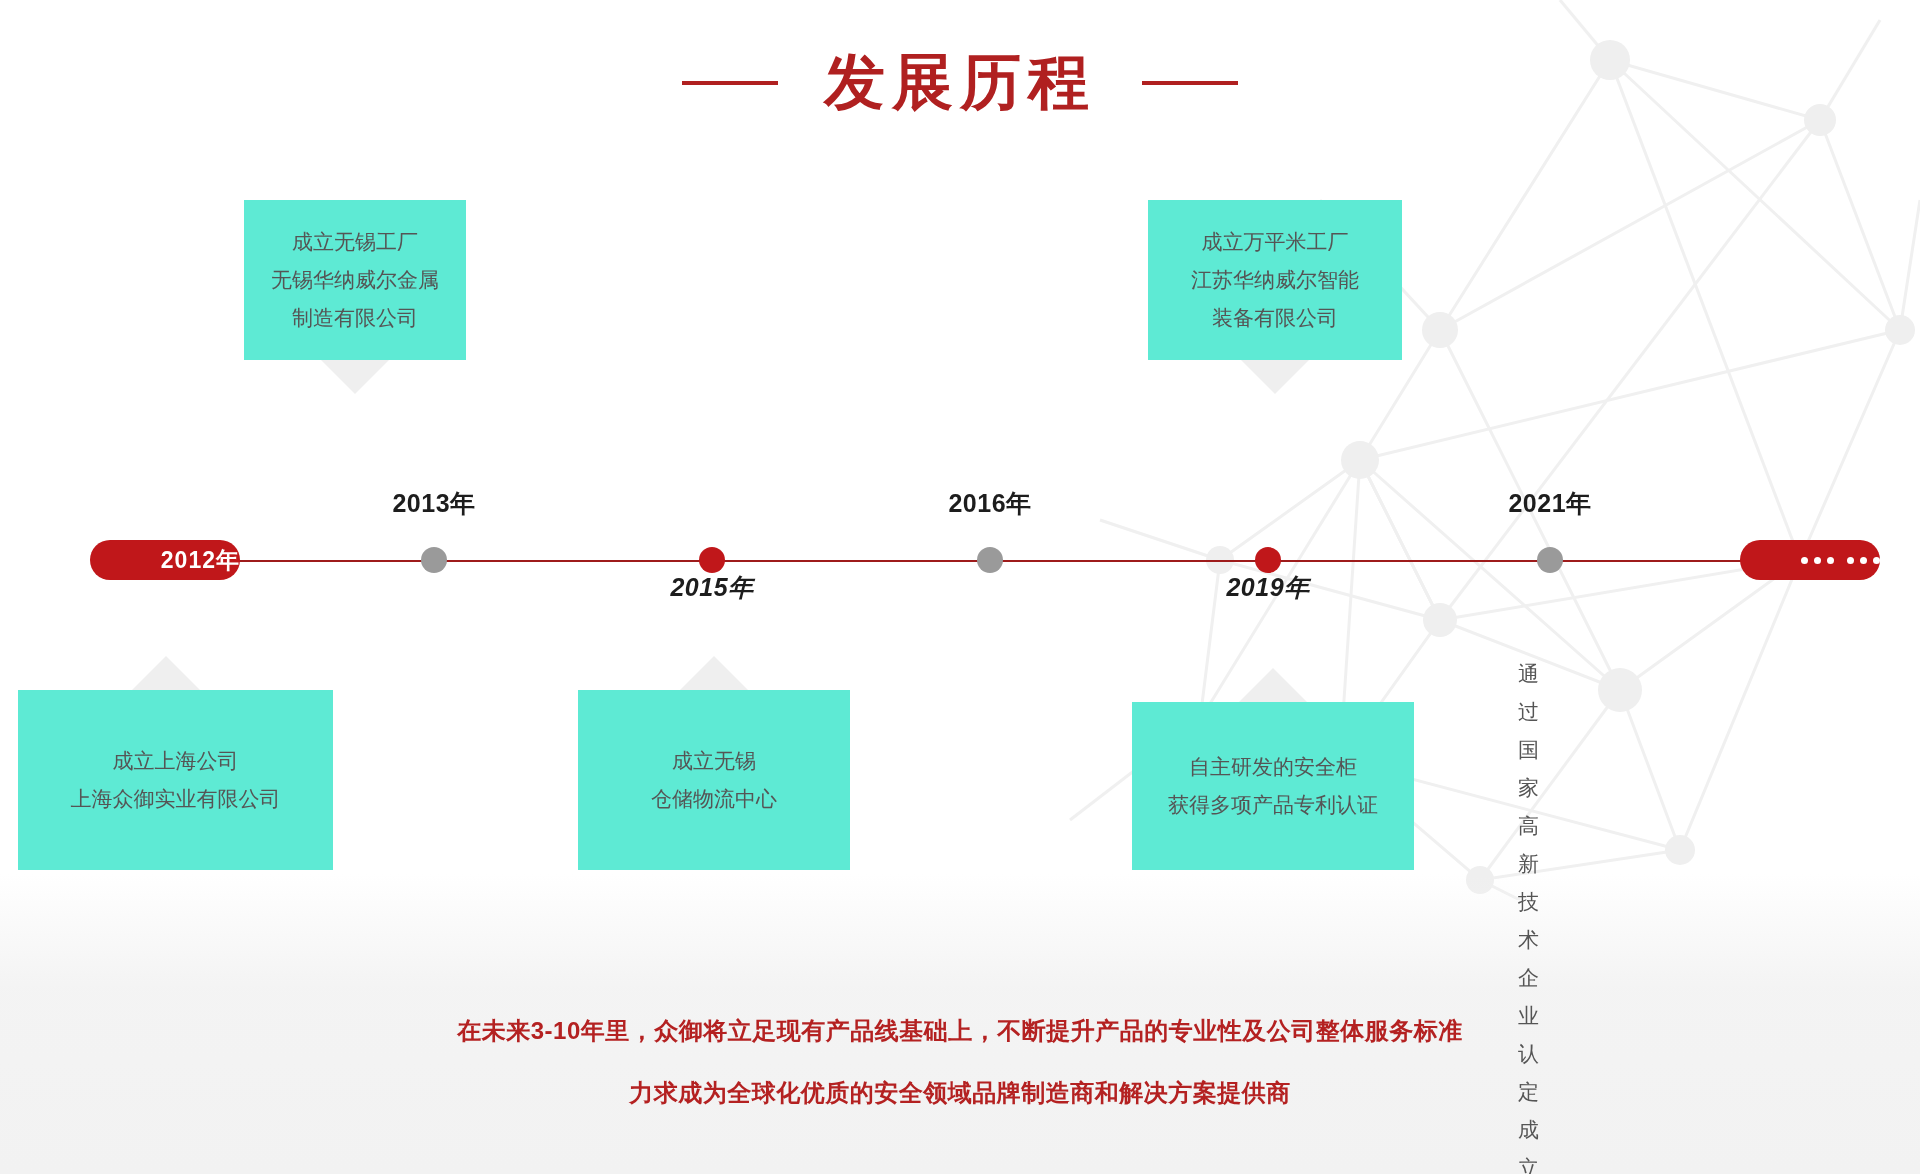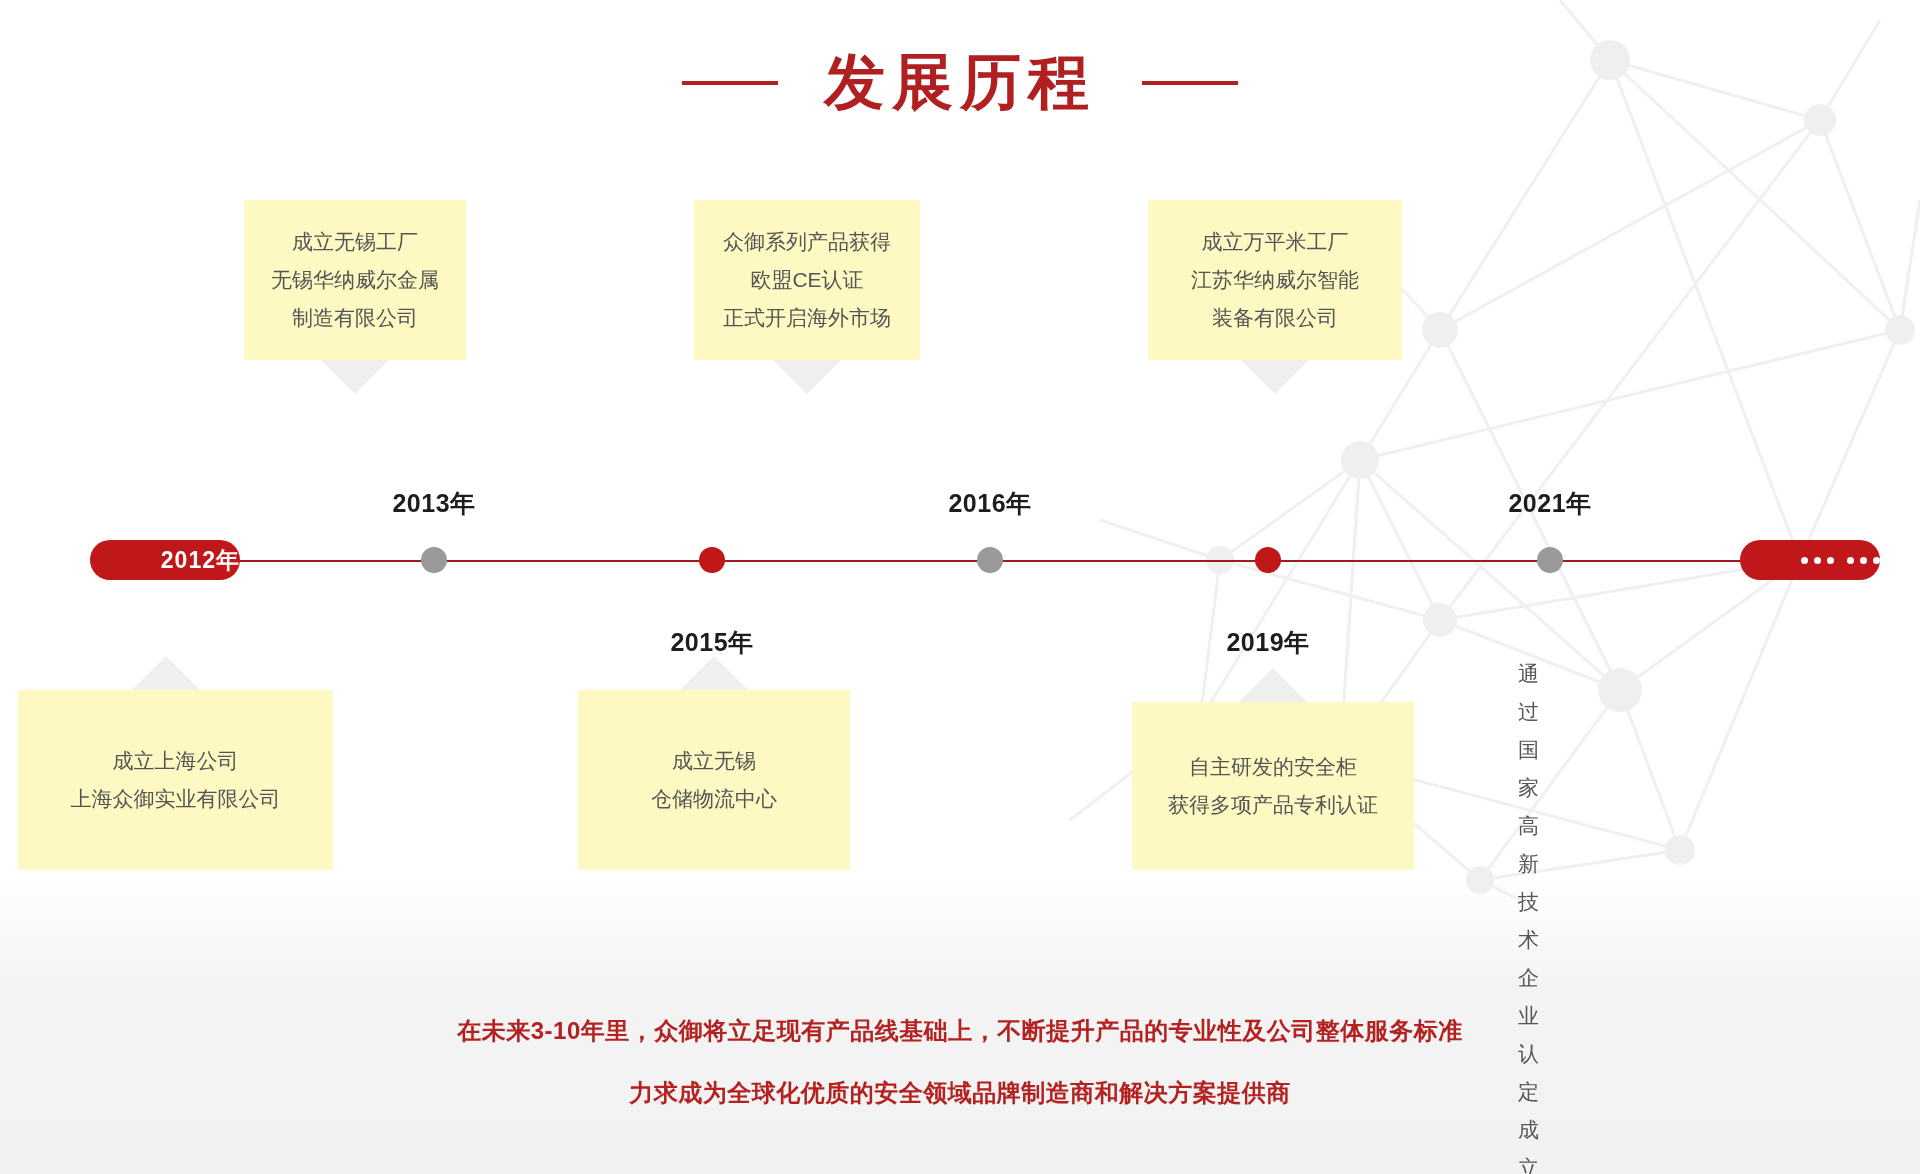--- a/index.html
+++ b/index.html
@@ -58,25 +58,25 @@
     top:547px; transform:translateX(-50%);
   }
   .node.gray{ background:#9a9a9a; }
   .node.red{ background:#c0171a; }
 
   .year-label{
     position:absolute; font-size:25px; font-weight:700; color:#1d1d1d;
     transform:translateX(-50%); white-space:nowrap; letter-spacing:.5px;
   }
   .year-label.above{ top:487px; }
-  .year-label.below{ top:626px; }
+  .year-label.below{ top:571px;font-style:italic; }
 
   
   .card{
-    position:absolute; background:#fef9c3; color:#555;
+    position:absolute; background:#5eead4; color:#555;
     font-size:21px; line-height:38px; text-align:center;
     display:flex; align-items:center; justify-content:center;
   }
   .card .body{ padding:0 10px; }
   .card .notch{
     position:absolute; left:50%; transform:translateX(-50%);
     width:0; height:0; border-left:34px solid transparent;
     border-right:34px solid transparent;
   }
   .card.up .notch{ bottom:-34px; border-top:34px solid #efefef; }
@@ -151,26 +151,20 @@
     <span class="title-rule"></span>
   </div>
 
   <div class="card up" style="left:244px; top:200px; width:222px; height:160px;">
     <div class="body" style="white-space:pre-line;">成立无锡工厂
 无锡华纳威尔金属
 制造有限公司</div>
     <span class="notch"></span>
   </div>
 
-  <div class="card up" style="left:694px; top:200px; width:226px; height:160px;">
-    <div class="body" style="white-space:pre-line;">众御系列产品获得
-欧盟CE认证
-正式开启海外市场</div>
-    <span class="notch"></span>
-  </div>
 
   <div class="card up" style="left:1148px; top:200px; width:254px; height:160px;">
     <div class="body" style="white-space:pre-line;">成立万平米工厂
 江苏华纳威尔智能
 装备有限公司</div>
     <span class="notch"></span>
   </div>
 
   <div class="year-label above" style="left:434px;">2013年</div>
   <div class="year-label above" style="left:990px;">2016年</div>

